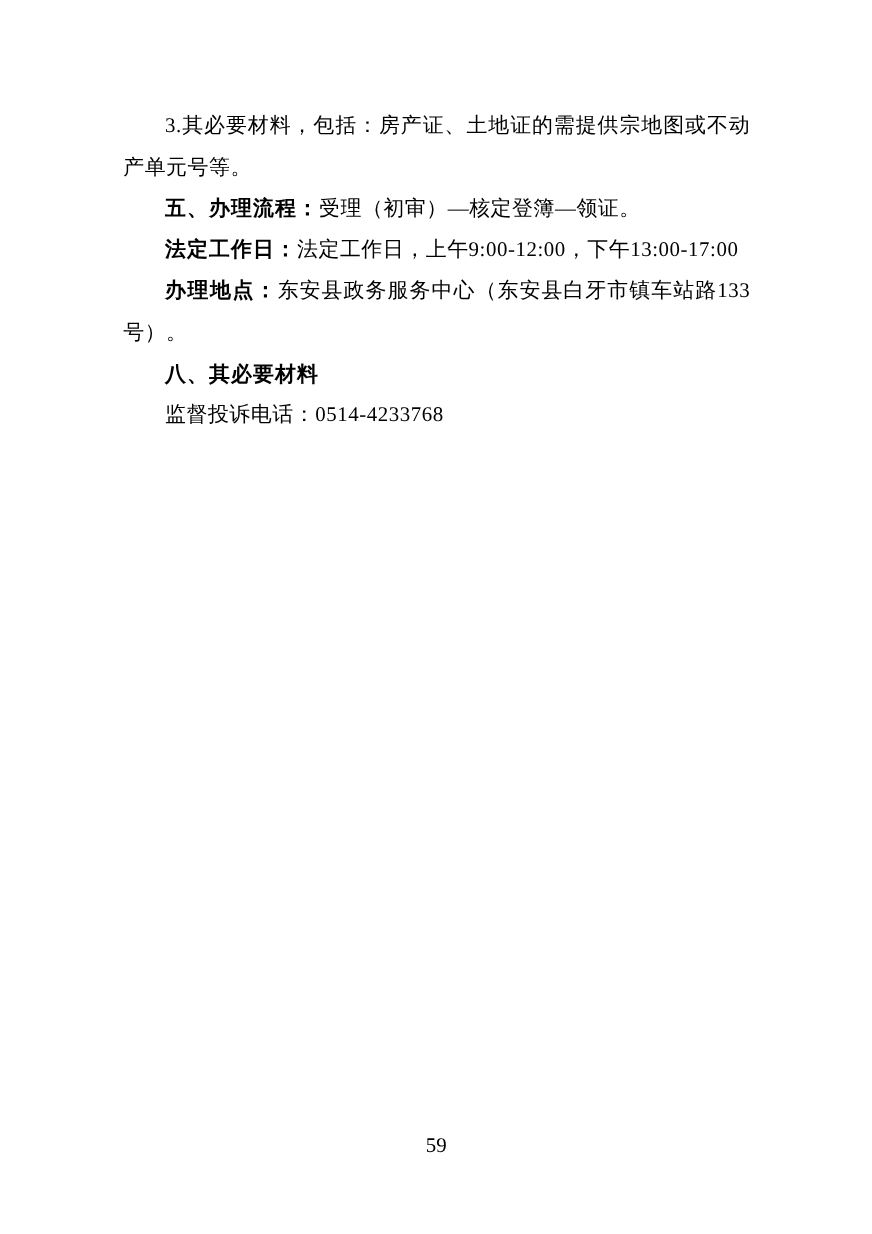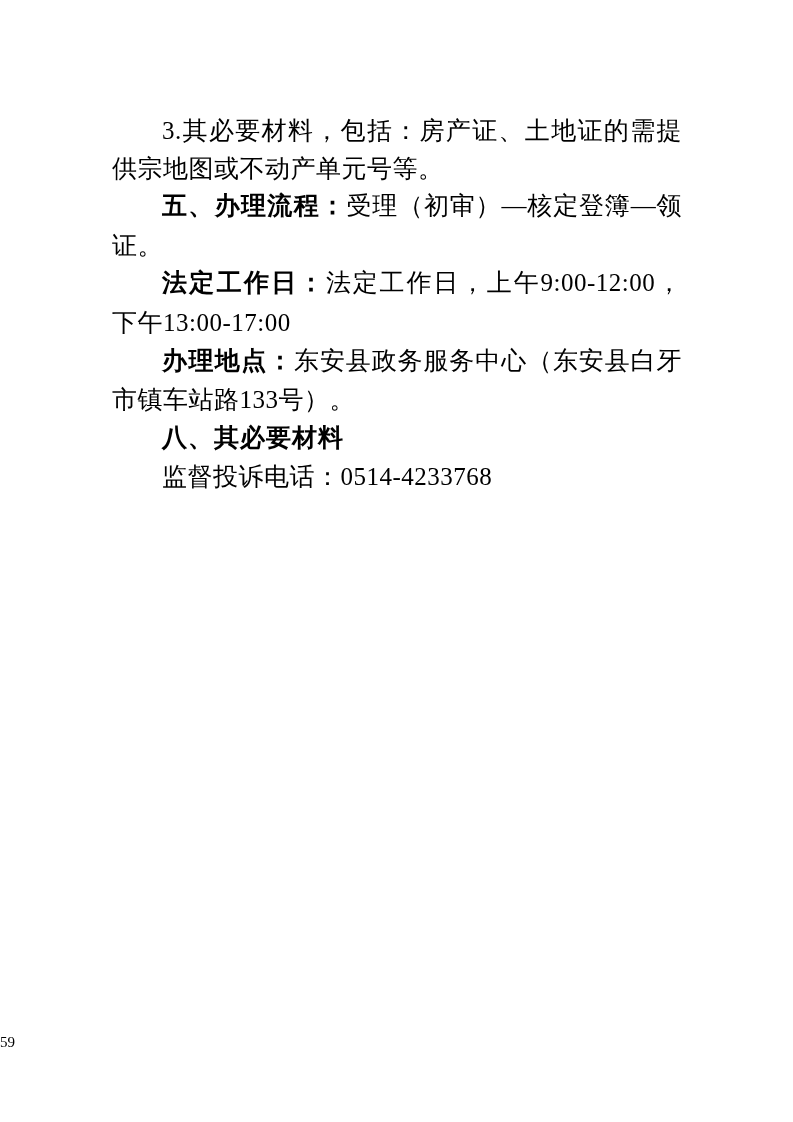--- a/index.html
+++ b/index.html
@@ -14,46 +14,46 @@
     background: #ffffff;
     overflow: hidden;
     color: #000000;
   }
   .content {
     position: absolute;
     left: 112px;
     top: 96px;
     width: 570px;
     font-family: "Liberation Serif", "DejaVu Serif", serif;
-    font-size: 25px;
+    font-size: 19px;
     line-height: 37.6px;
     text-align: justify;
     letter-spacing: 0.5px;
-    margin-top: 16px;
   }
   .content p {
     margin: 0;
     padding: 0;
     text-indent: 2em;
   }
   .seg {
     font-weight: normal;
   }
   .seg-bold {
     font-weight: 700;
-    font-family: Liberation Mono, monospace;
+    font-family: Liberation Sans, sans-serif;
     letter-spacing: 1px;
   }
   .page-number {
     position: absolute;
     left: 0;
     top: 1032px;
     width: 100%;
+    text-align: center;
     font-family: "Liberation Serif", "DejaVu Serif", serif;
-    font-size: 15px;
+    font-size: 19px;
     line-height: 20px;
   }
 </style>
 </head>
 <body>
 
 <div class="page">
   <div class="content">
 
     <p><span class="seg">3.其必要材料，包括：房产证、土地证的需提供宗地图或不动产单元号等。</span></p>

